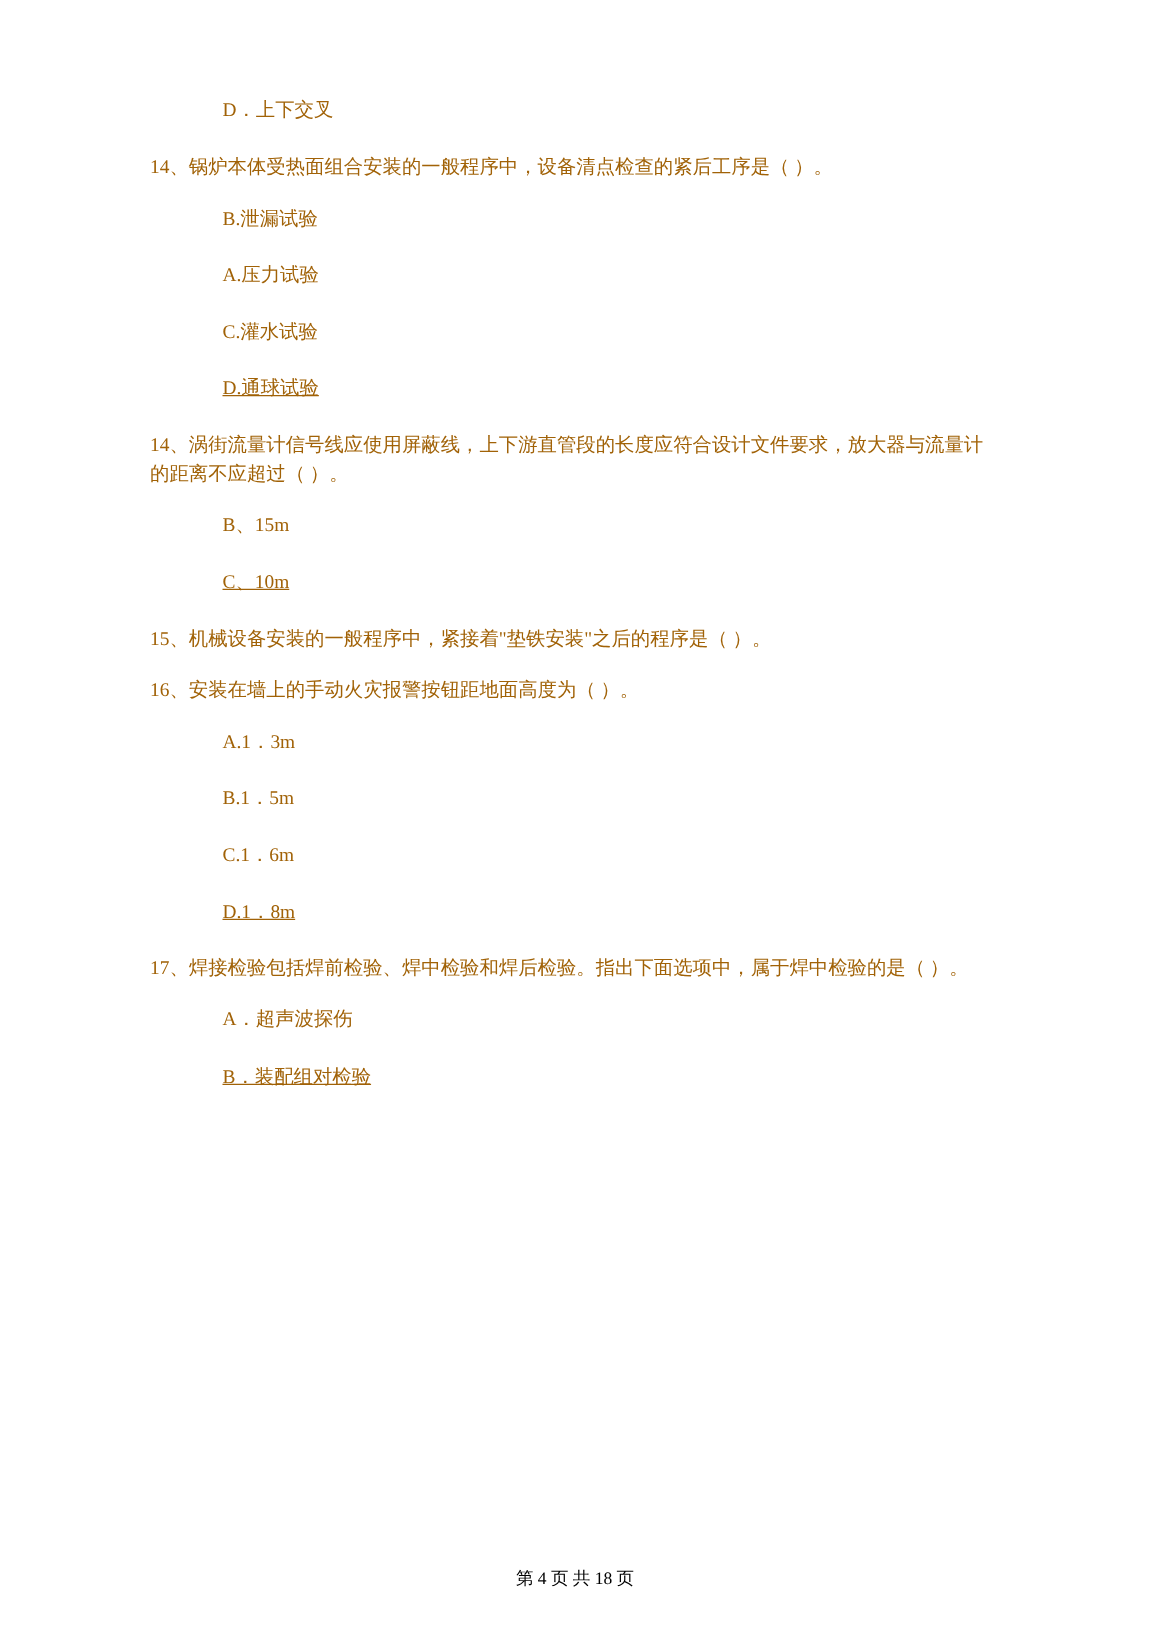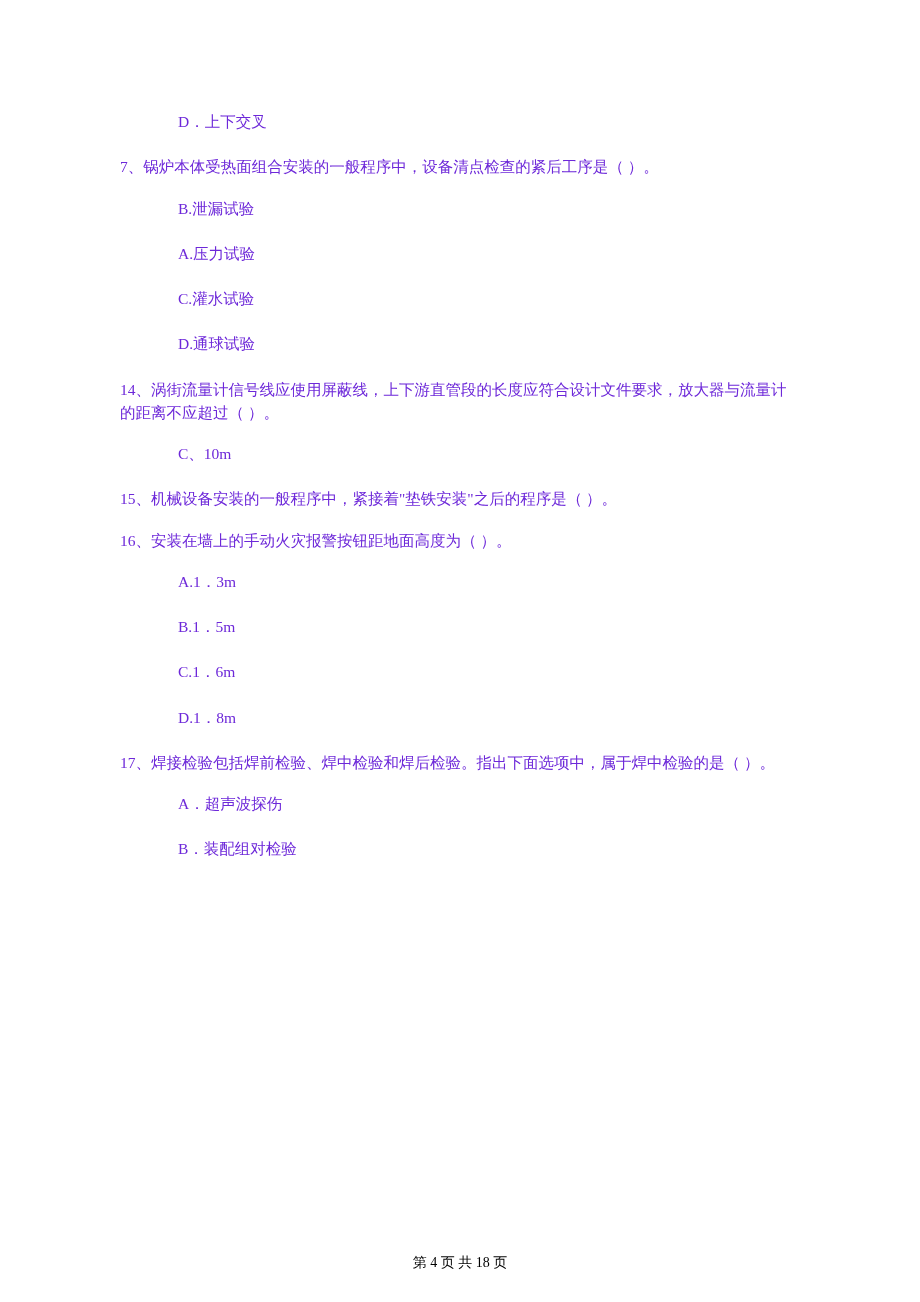--- a/index.html
+++ b/index.html
@@ -5,39 +5,40 @@
   body {
     margin: 0;
     padding: 0;
     background: #fff;
     font-family: "SimSun", "宋体", serif;
     width: 920px;
     min-height: 1302px;
     position: relative;
   }
   .page {
-    padding: 110px 120px 60px 120px;
+    padding: 77px 120px 60px 120px;
     font-size: 15.5px;
     line-height: 1.5;
-    color: #6d28d9;
+    color: #a16207;
   }
   .option-d-prev {
     margin: 0 0 22px 58px;
   }
   .question {
     margin: 0 0 18px 0;
   }
   .options {
     margin: 0 0 0 58px;
   }
   .option {
     margin: 0 0 22px 0;
   }
   .option:last-child {
     margin-bottom: 22px;
+    text-decoration: underline;
   }
   .group {
     margin-bottom: 6px;
   }
   .footer {
     position: absolute;
     bottom: 30px;
     left: 0;
     width: 920px;
     text-align: center;
@@ -45,32 +46,33 @@
   }
 </style>
 </head>
 <body>
 
 <div class="page">
 
   <div class="option-d-prev">D．上下交叉</div>
 
   <div class="group">
-    <div class="question">7、锅炉本体受热面组合安装的一般程序中，设备清点检查的紧后工序是（    ）。</div>
+    <div class="question">14、锅炉本体受热面组合安装的一般程序中，设备清点检查的紧后工序是（    ）。</div>
     <div class="options">
       <div class="option">B.泄漏试验</div>
       <div class="option">A.压力试验</div>
       <div class="option">C.灌水试验</div>
       <div class="option">D.通球试验</div>
     </div>
   </div>
 
   <div class="group">
     <div class="question">14、涡街流量计信号线应使用屏蔽线，上下游直管段的长度应符合设计文件要求，放大器与流量计的距离不应超过（    ）。</div>
     <div class="options">
+      <div class="option">B、15m</div>
       <div class="option">C、10m</div>
     </div>
   </div>
 
   <div class="group">
     <div class="question">15、机械设备安装的一般程序中，紧接着"垫铁安装"之后的程序是（    ）。</div>
   </div>
 
   <div class="group">
     <div class="question">16、安装在墙上的手动火灾报警按钮距地面高度为（    ）。</div>

